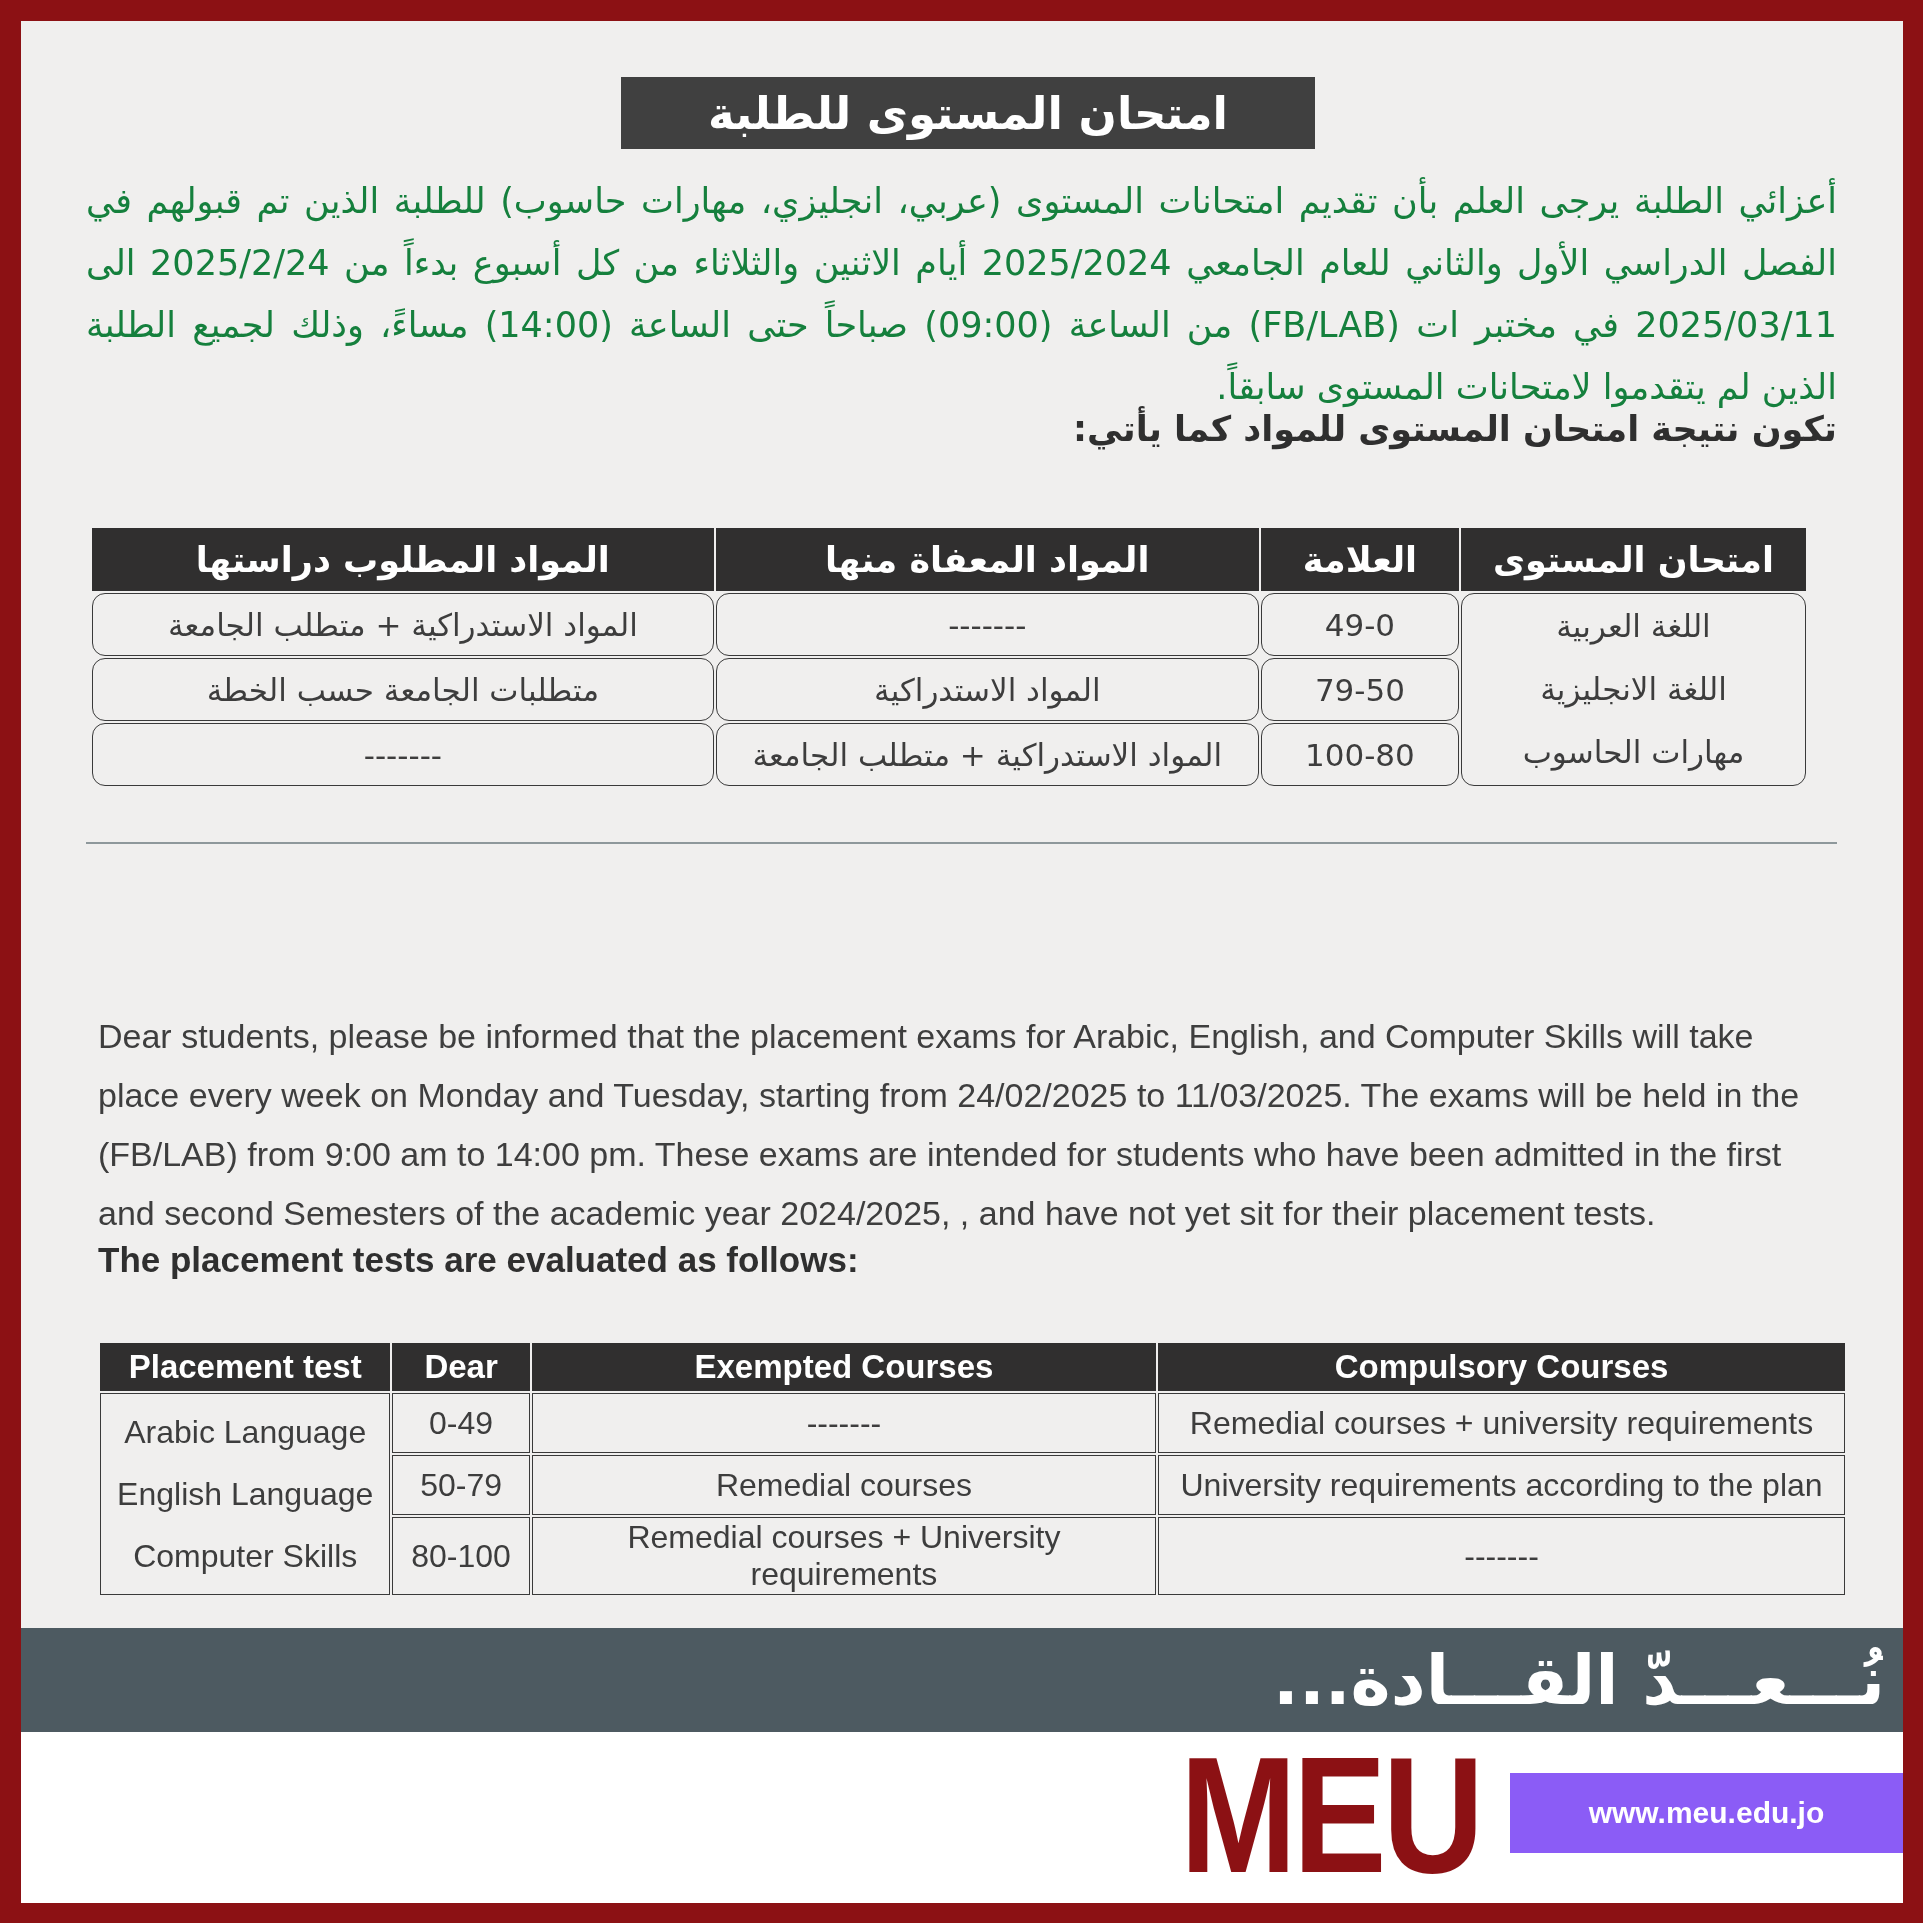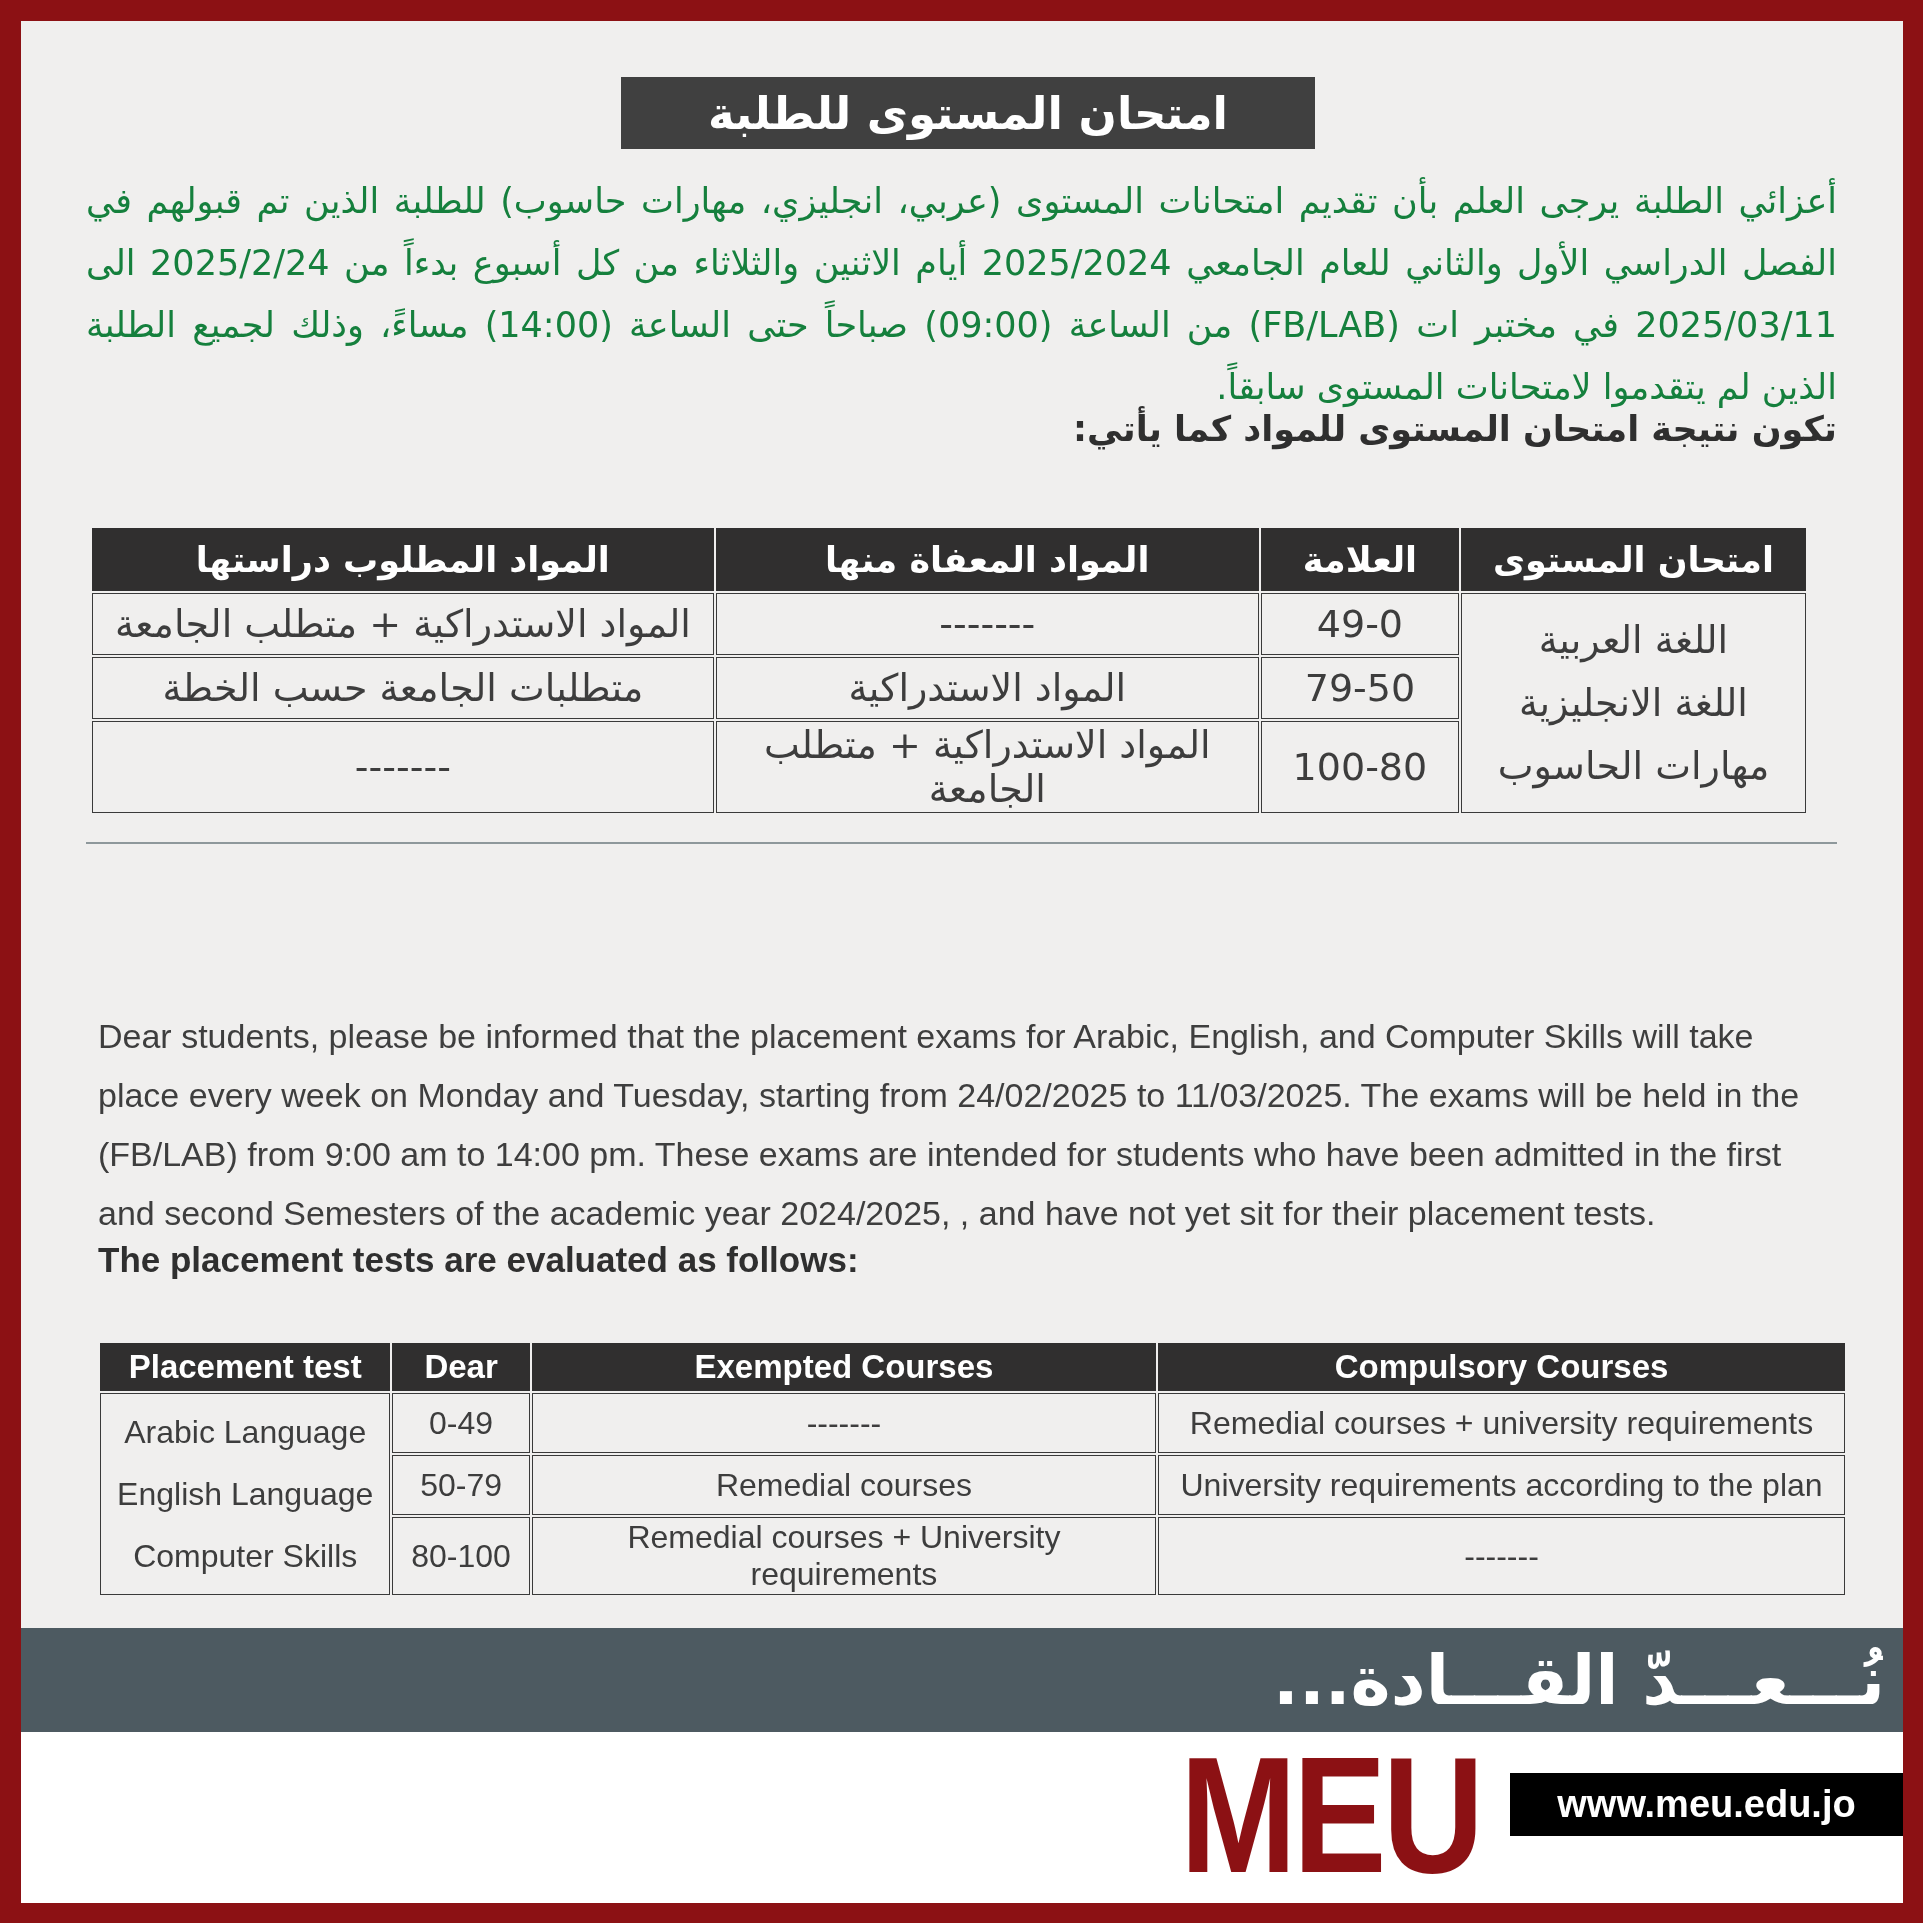--- a/index.html
+++ b/index.html
@@ -40,21 +40,21 @@
     background:#302f2f;color:#ffffff;font-weight:bold;
     border:1.5px solid #302f2f;text-align:center;vertical-align:middle;
   }
   .tblwrap td{
     border:1.5px solid #3a3a3a;text-align:center;vertical-align:middle;
     color:#3d3d3d;background:#f0efee;
   }
   .tbl-ar{top:505px;left:69px;width:1718px;}
   .tbl-ar table{direction:rtl;font-family:"DejaVu Sans",sans-serif;}
   .tbl-ar th{font-size:35px;height:59px;}
-  .tbl-ar td{font-size:38px;height:58px;}
+  .tbl-ar td{font-size:31px;height:58px;border-radius:13px;}
   .tbl-ar .exam-cell span{display:block;line-height:63px;}
   .tbl-en{top:1320px;left:77px;width:1749px;}
   .tbl-en th{font-size:33px;height:44px;}
   .tbl-en td{font-size:32px;height:56px;}
   .tbl-en .exam-cell span{display:block;line-height:62px;}
   td.num{direction:ltr;unicode-bidi:embed;}
 
   .divider{
     position:absolute;top:821px;left:65px;width:1751px;height:2.3px;
     background:#8e989b;
@@ -82,22 +82,22 @@
     position:absolute;top:1711px;left:0;width:100%;height:171px;
     background:#ffffff;
   }
   .meu{
     position:absolute;left:1159px;top:21px;
     color:#8c1114;font-weight:bold;font-size:165px;line-height:125px;
     letter-spacing:-4.5px;transform:scaleX(.85);transform-origin:left top;
     font-family:"Liberation Sans",sans-serif;
   }
   .www-box{
-    position:absolute;left:1489px;right:0;top:41px;height:63px;
-    background:#000000;color:#ffffff;font-weight:bold;font-size:38px;
+    position:absolute;left:1489px;right:0;top:41px;height:80px;
+    background:#8b5cf6;color:#ffffff;font-weight:bold;font-size:30px;
     display:flex;align-items:center;justify-content:center;
   }
 </style>
 </head>
 <body>
 
 <div class="page">
 
   <div class="banner banner-ar">
     <span>امتحان المستوى للطلبة</span>

